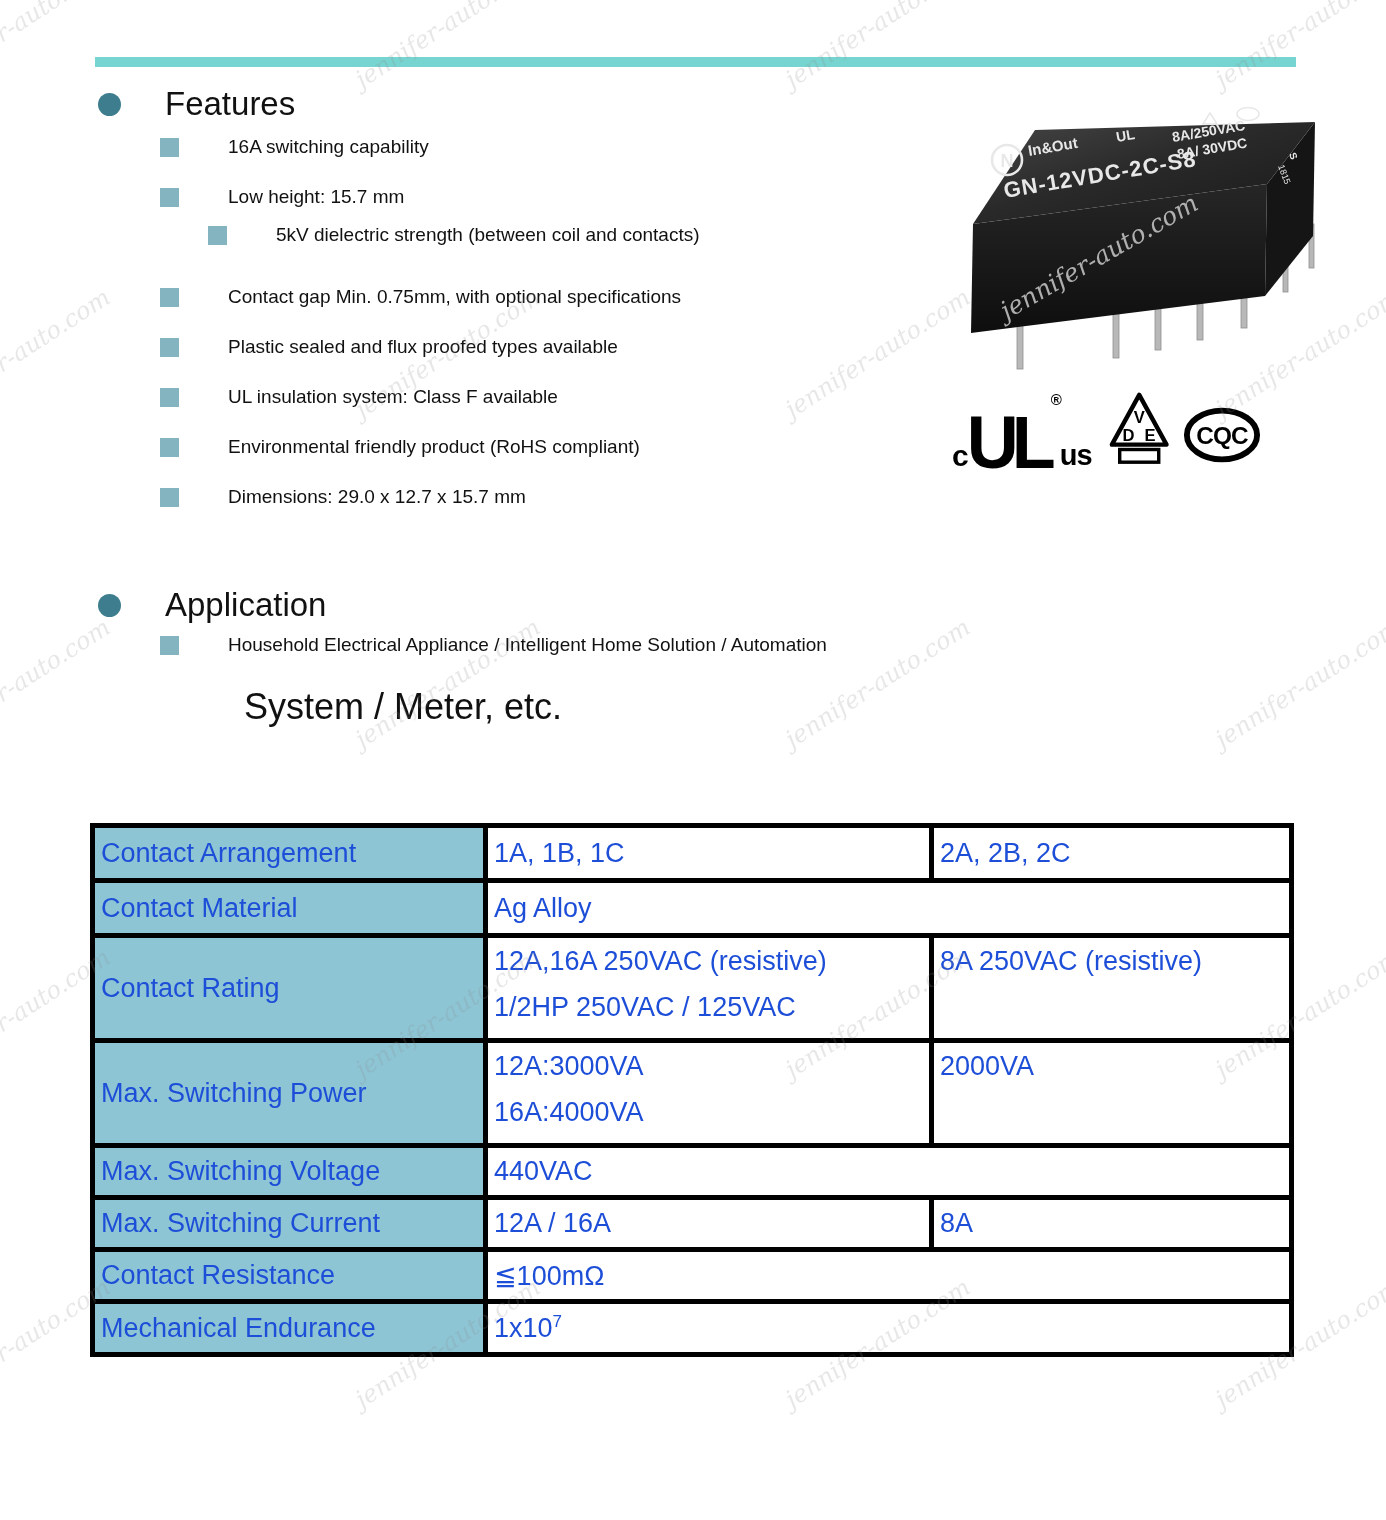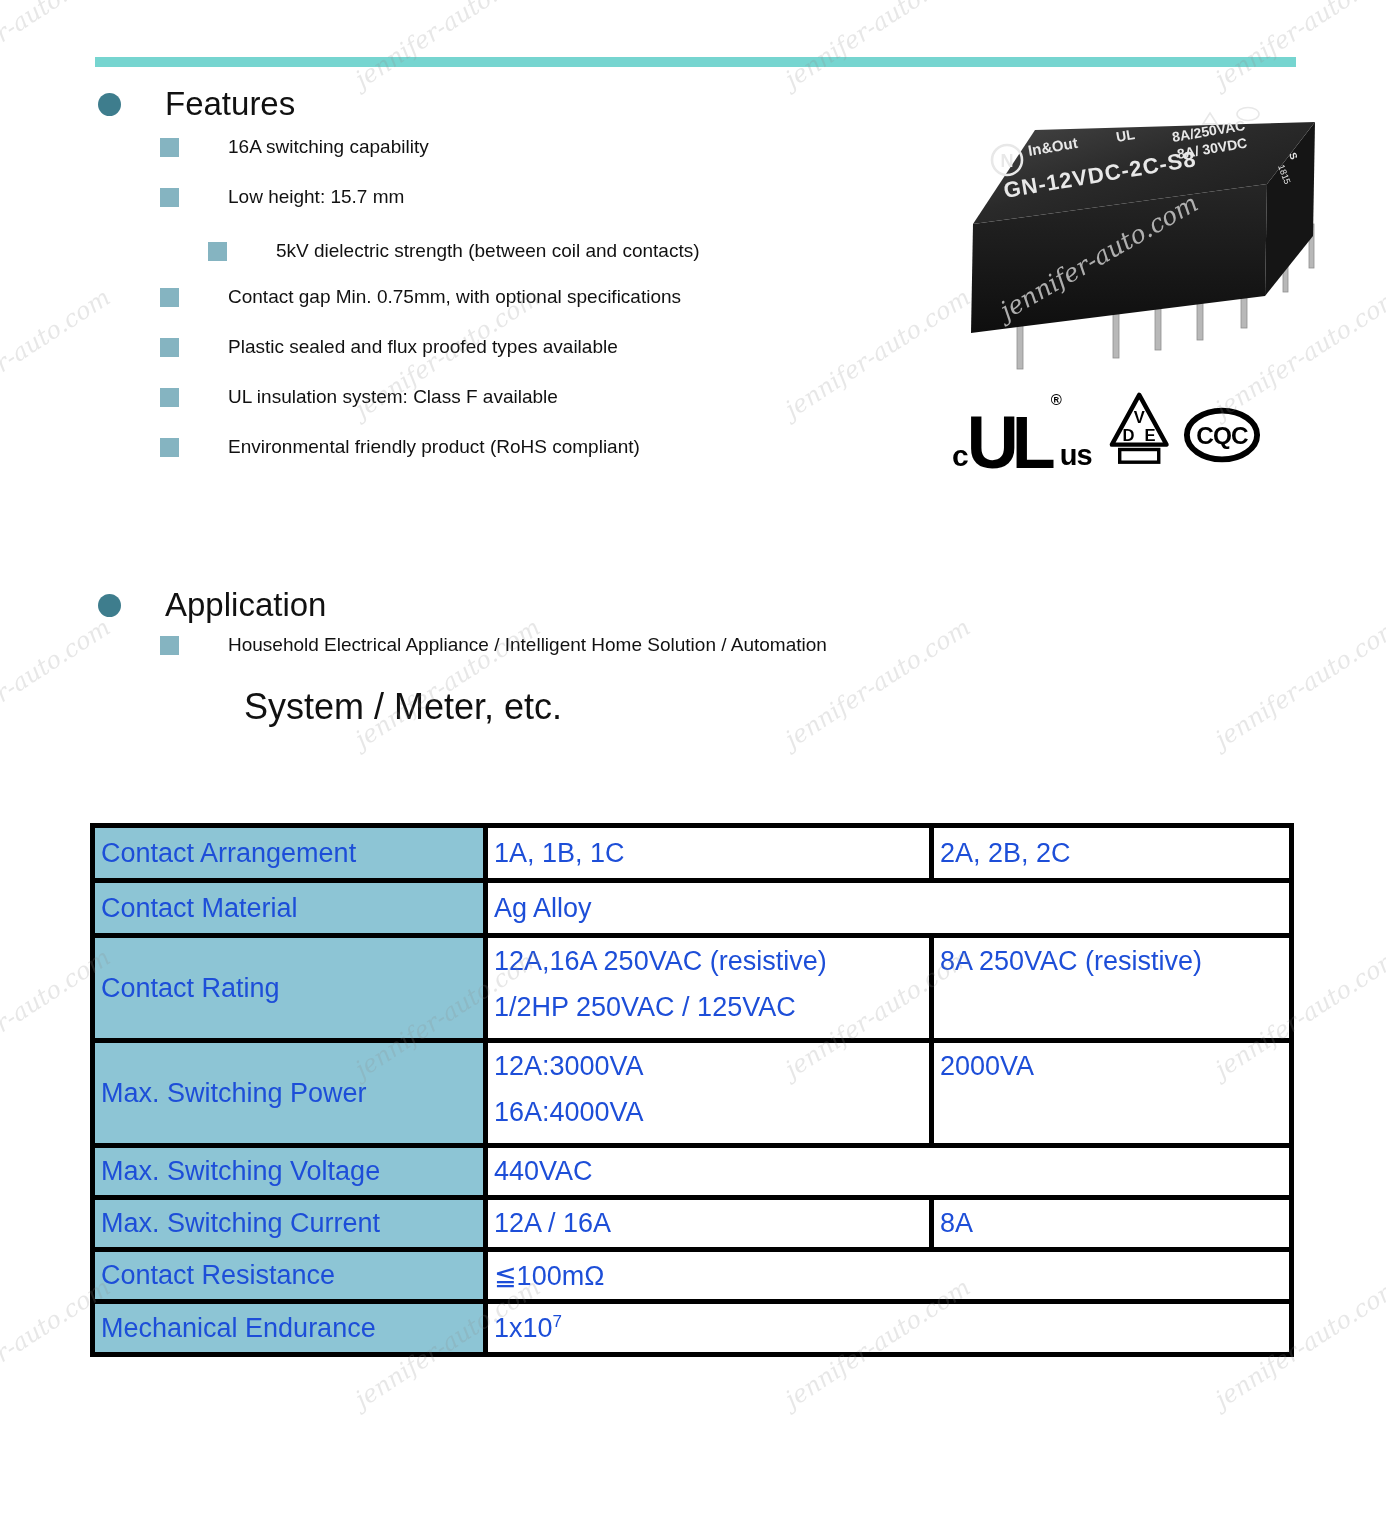--- a/index.html
+++ b/index.html
@@ -65,39 +65,43 @@
     <span class="h-text">Features</span>
   </div>
   <div class="b-item" style="top:136px;">
       <span class="sq"></span>
       <span class="t">16A switching capability</span>
     </div>
   <div class="b-item" style="top:186px;">
       <span class="sq"></span>
       <span class="t">Low height: 15.7 mm</span>
     </div>
-  <div class="b-item" style="top:240px;padding-left:48px;">
+  <div class="b-item" style="top:224px;padding-left:48px;">
       <span class="sq"></span>
       <span class="t">5kV dielectric strength (between coil and contacts)</span>
     </div>
   <div class="b-item" style="top:286px;">
       <span class="sq"></span>
       <span class="t">Contact gap Min. 0.75mm, with optional specifications</span>
     </div>
   <div class="b-item" style="top:336px;">
       <span class="sq"></span>
       <span class="t">Plastic sealed and flux proofed types available</span>
     </div>
   <div class="b-item" style="top:436px;">
       <span class="sq"></span>
       <span class="t">Environmental friendly product (RoHS compliant)</span>
     </div>
   <div class="b-item" style="top:386px;">
       <span class="sq"></span>
       <span class="t">UL insulation system: Class F available</span>
+    </div>
+  <div class="b-item" style="top:486px;">
+      <span class="sq"></span>
+      <span class="t">Dimensions: 29.0 x 12.7 x 15.7 mm</span>
     </div>
 
   <div class="relay-wrap">
     <svg width="400" height="290" viewBox="0 0 400 290">
       <defs>
         <linearGradient id="gTop" x1="0" y1="0" x2="1" y2="1">
           <stop offset="0" stop-color="#474747"></stop>
             <stop offset="0.45" stop-color="#2a2a2a"></stop>
             <stop offset="1" stop-color="#191919"></stop>
         </linearGradient>

